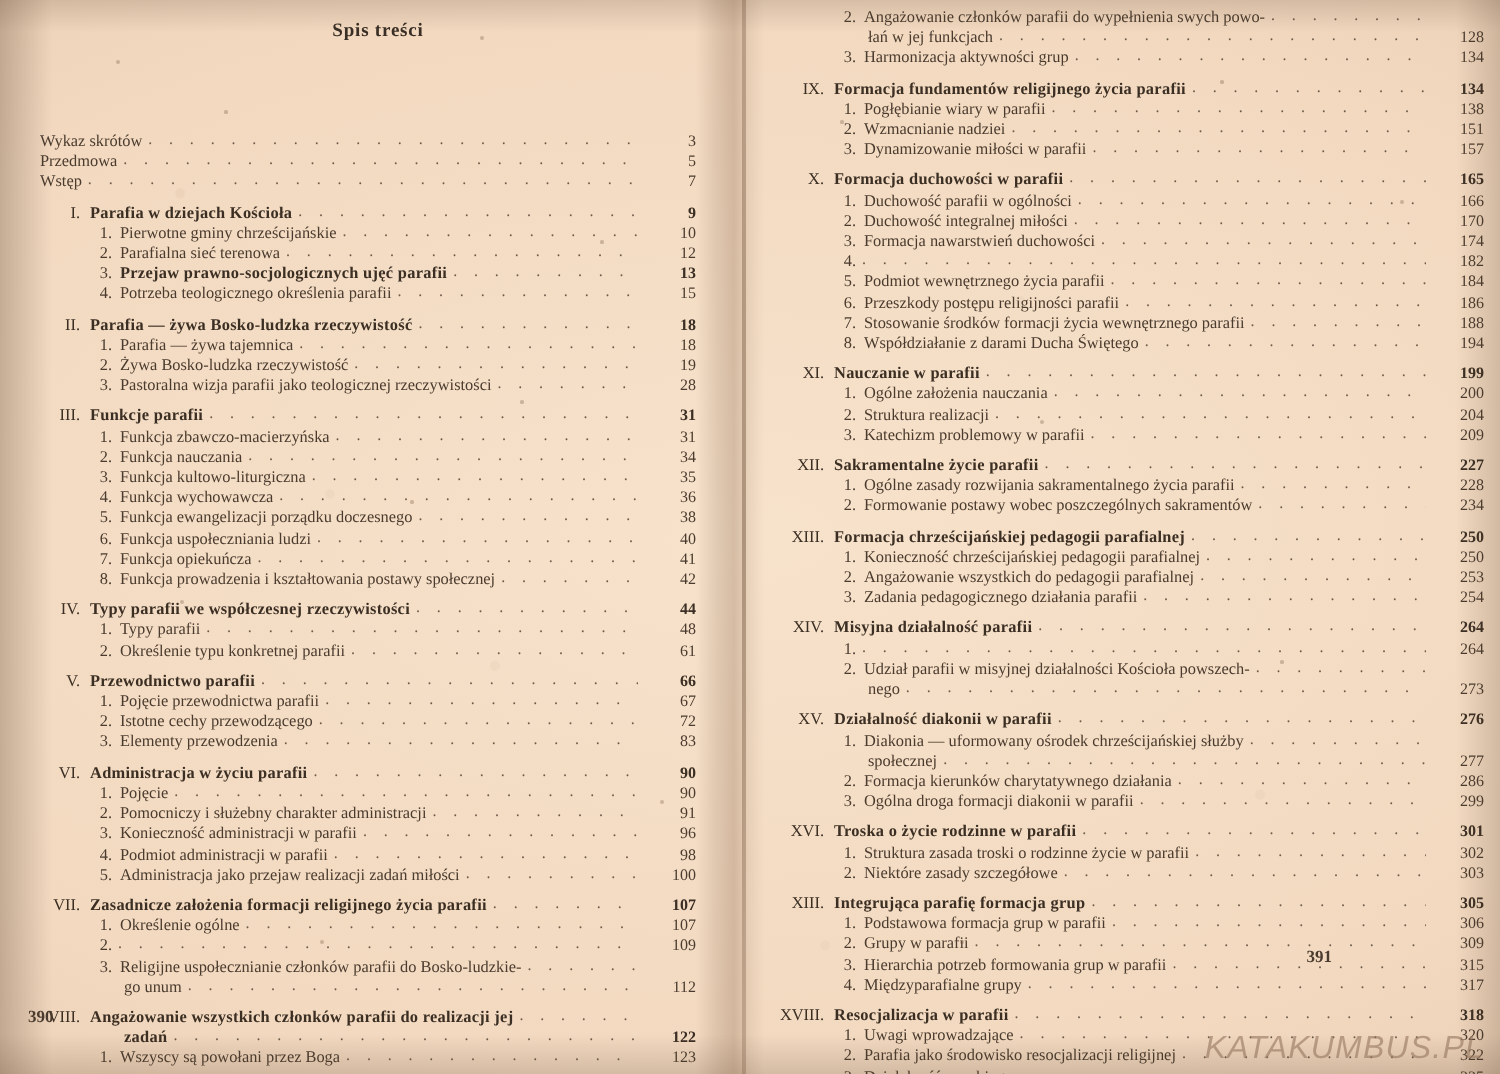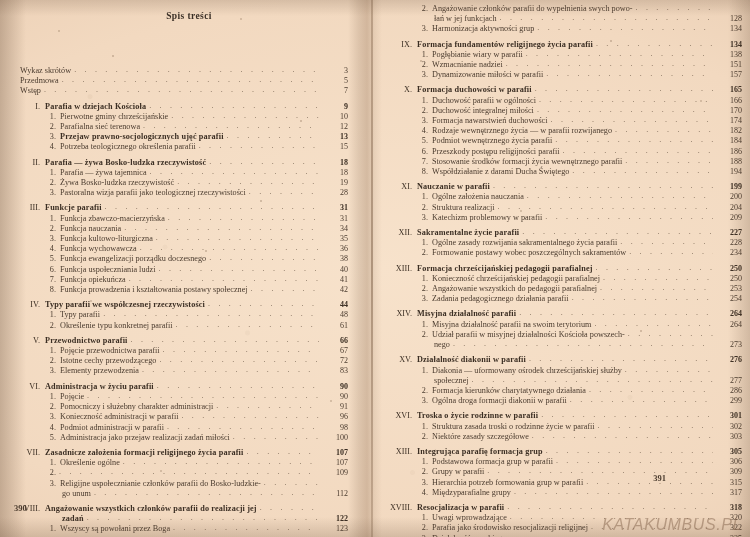--- a/index.html
+++ b/index.html
@@ -442,21 +442,20 @@
           <span class="pg light">170</span>
         </div>
         <div class="row lv-item">
           <span class="num-idx">3.</span>
           <span class="label">Formacja nawarstwień duchowości</span>
           <span class="dots">. . . . . . . . . . . . . . . . . . . . . . . . . . . . . . . . . . . . . . . . . . . . . . . . . . . . . . . . . . . . </span>
           <span class="pg light">174</span>
         </div>
         <div class="row lv-item">
           <span class="num-idx">4.</span>
-          <span class="label">Rodzaje wewnętrznego życia — w parafii rozwijanego</span>
           <span class="dots">. . . . . . . . . . . . . . . . . . . . . . . . . . . . . . . . . . . . . . . . . . . . . . . . . . . . . . . . . . . . </span>
           <span class="pg light">182</span>
         </div>
         <div class="row lv-item">
           <span class="num-idx">5.</span>
           <span class="label">Podmiot wewnętrznego życia parafii</span>
           <span class="dots">. . . . . . . . . . . . . . . . . . . . . . . . . . . . . . . . . . . . . . . . . . . . . . . . . . . . . . . . . . . . </span>
           <span class="pg light">184</span>
         </div>
         <div class="row lv-item">
@@ -548,21 +547,20 @@
         </div>
         <div class="row blank" style="height: 5px;"></div>
         <div class="row lv-chapter">
           <span class="rom">XIV.</span>
           <span class="label chapter">Misyjna działalność parafii</span>
           <span class="dots">. . . . . . . . . . . . . . . . . . . . . . . . . . . . . . . . . . . . . . . . . . . . . . . . . . . . . . . . . . . . </span>
           <span class="pg">264</span>
         </div>
         <div class="row lv-item">
           <span class="num-idx">1.</span>
-          <span class="label">Misyjna działalność parafii na swoim terytorium</span>
           <span class="dots">. . . . . . . . . . . . . . . . . . . . . . . . . . . . . . . . . . . . . . . . . . . . . . . . . . . . . . . . . . . . </span>
           <span class="pg light">264</span>
         </div>
         <div class="row lv-item">
           <span class="num-idx">2.</span>
           <span class="label">Udział parafii w misyjnej działalności Kościoła powszech-</span>
           <span class="dots">. . . . . . . . . . . . . . . . . . . . . . . . . . . . . . . . . . . . . . . . . . . . . . . . . . . . . . . . . . . . </span>
           <span class="pg light"></span>
         </div>
         <div class="row cont">

